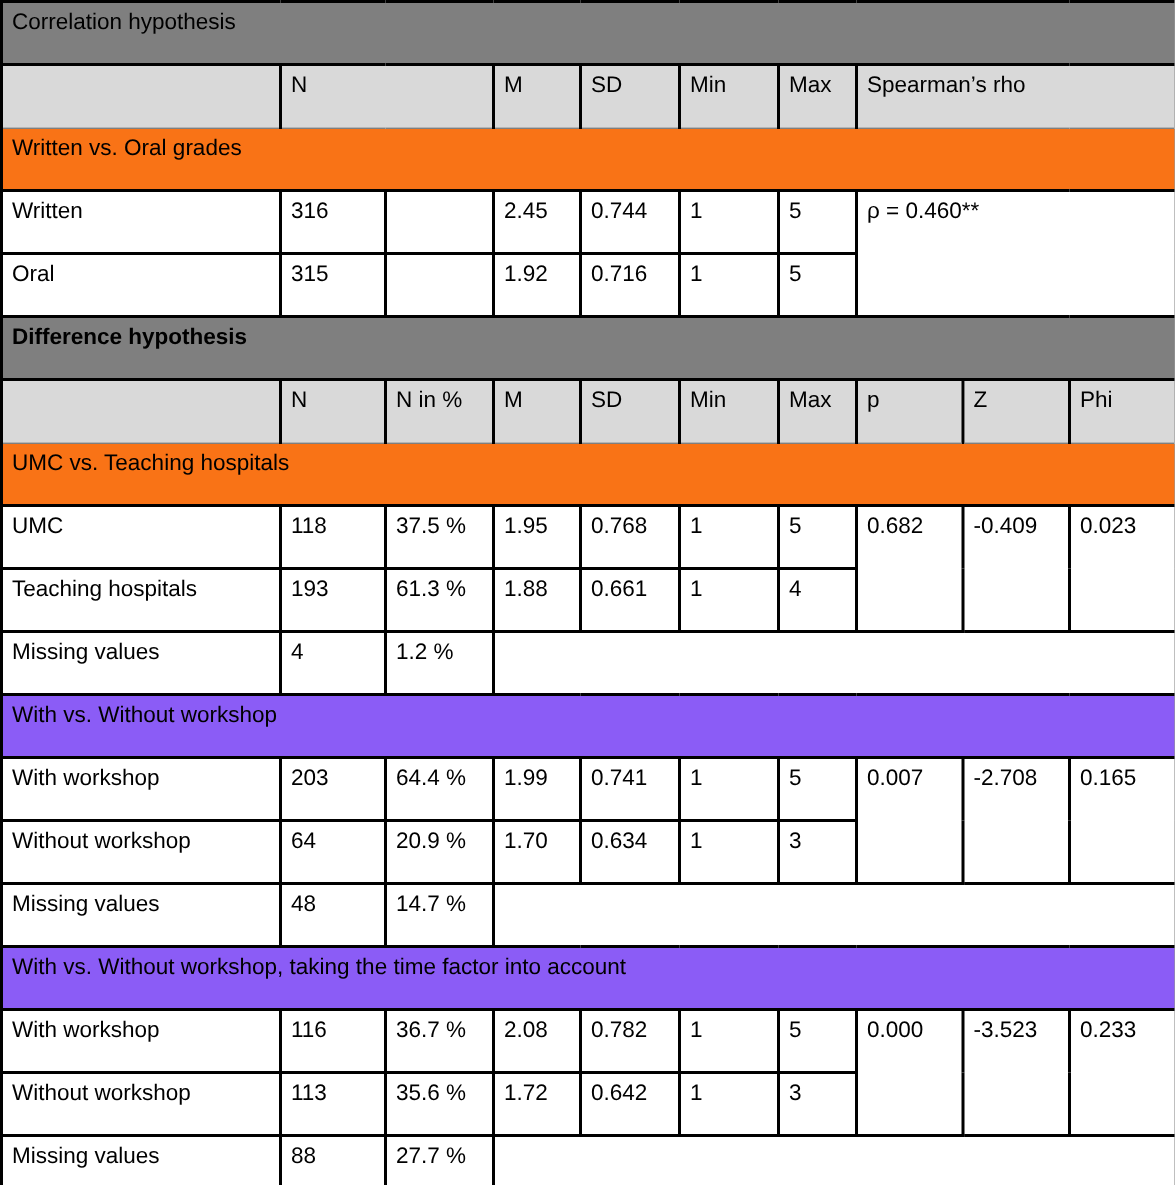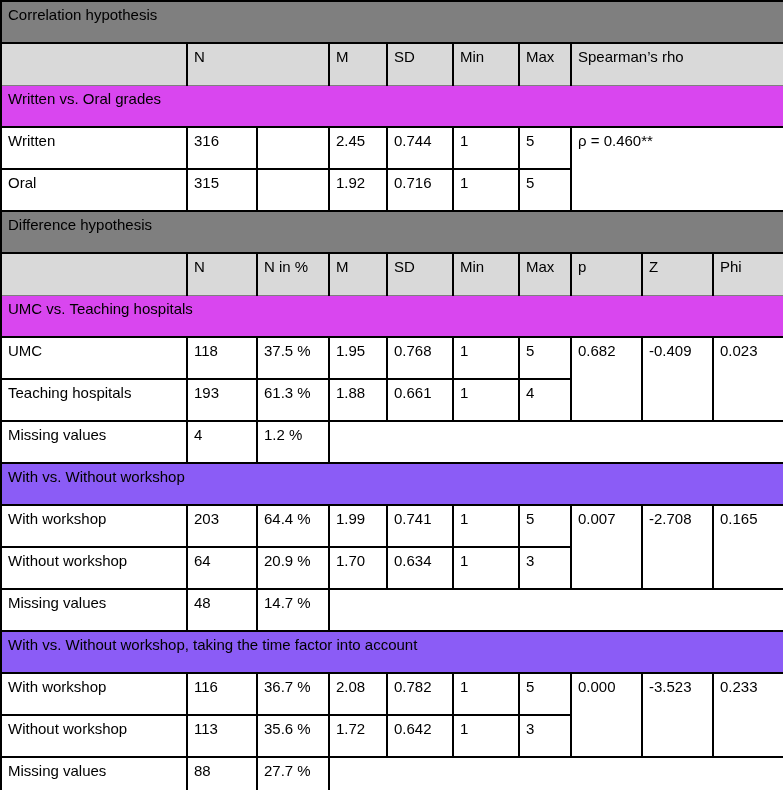--- a/index.html
+++ b/index.html
@@ -19,34 +19,34 @@
   }
   table.stats td {
     border: 2px solid #000000;
     vertical-align: top;
     text-align: left;
     padding: 4px 5px 2px 6px;
     overflow: hidden;
   }
   
   tr.dark td   { background: #7f7f7f; }
-  tr.med td    { background: #d946ef; }
+  tr.med td    { background: #f97316; }
   tr.light td  { background: #8b5cf6; }
   tr.colhead td{ background: #d9d9d9; }
   tr.data td   { background: #ffffff; }
   
   tr.colhead td { border-bottom: 1px solid #7f7f7f; }
   tr.med td     { border-top: 1px solid #7f7f7f; }
   
   table.stats tr { height: 42px; }
   tr:nth-child(1)  { height: 41px; margin-left: 44px; }
   tr:nth-child(2)  { height: 44px; }
   tr:nth-child(3)  { height: 39px; }
   tr:nth-child(5)  { height: 41px; margin-left: 21px; }
-  tr:nth-child(6)  { height: 39px; }
+  tr:nth-child(6)  { height: 39px; font-weight: bold; }
   tr:nth-child(7)  { height: 43px; }
   tr:nth-child(8)  { height: 40px; }
   tr:nth-child(11) { height: 41px; }
   tr:nth-child(14) { height: 41px; }
   tr:nth-child(16) { height: 41px; }
   tr:nth-child(18) { height: 41px; }
   tr:nth-child(19) { height: 43px; }
 </style>
 </head>
 <body>

